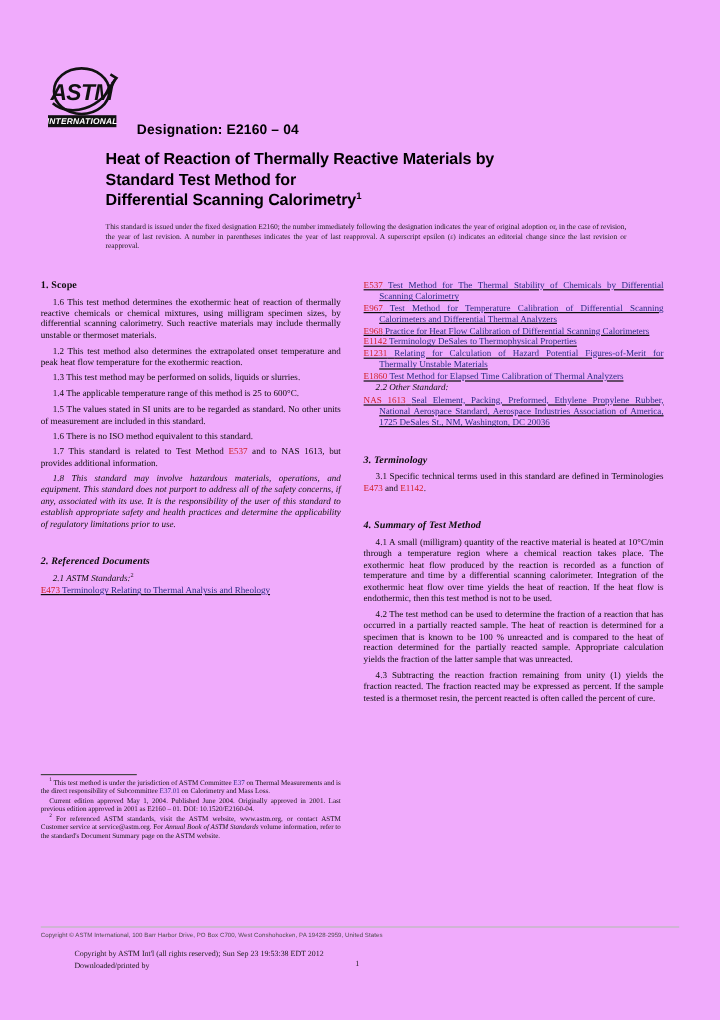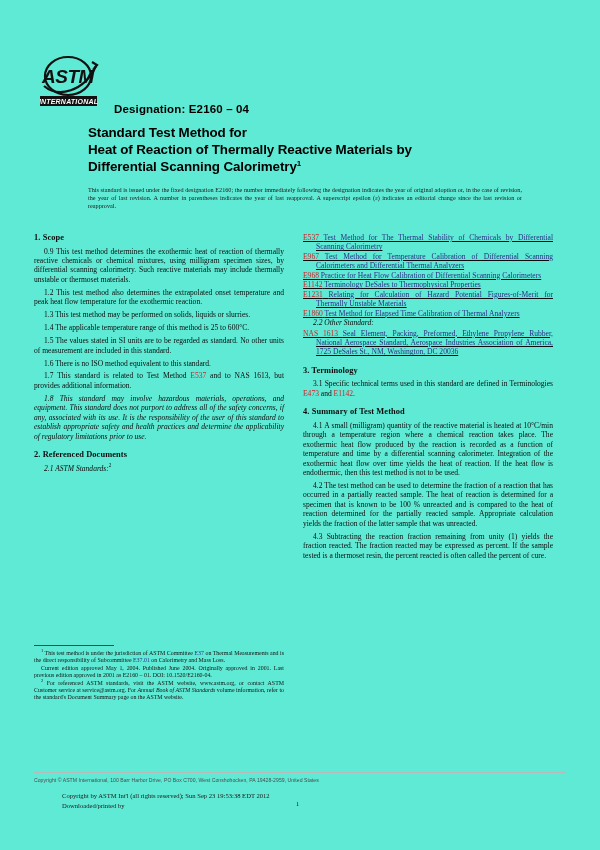--- a/index.html
+++ b/index.html
@@ -14,21 +14,21 @@
     font-family: "Liberation Serif", serif;
     color: #111111;
     overflow: hidden;
   }
 
   .page {
     position: absolute;
     left: 0; top: 0;
     width: 600px;
     height: 850px;
-    background: #5eead4;
+    background: #f0abfc;
   }
 
   
   .header {
     position: absolute;
     left: 40px;
     top: 52px;
     width: 500px;
     height: 60px;
   }
@@ -98,21 +98,21 @@
 
   h2.sec {
     font-family: "Liberation Serif", serif;
     font-weight: bold;
     font-size: 8.4px;
     line-height: 10px;
     margin: 0 0 3.5px 0;
     text-align: left;
     letter-spacing: 0.1px;
   }
-  h2.sec.spaced { margin-top: 9px; }
+  h2.sec.spaced { margin-top: 22px; font-style: italic; }
 
   p.para {
     margin: 0 0 3.5px 0;
     text-indent: 10px;
     text-align: justify;
   }
   p.para.italic { font-style: italic; }
 
   .subhead {
     text-indent: 10px;
@@ -212,46 +212,47 @@
           <text x="28" y="31" font-family="Liberation Sans, sans-serif" font-size="19" font-weight="bold" font-style="italic" fill="#111" text-anchor="middle" letter-spacing="-0.5">ASTM</text>
           <rect x="0" y="44" width="57" height="10" fill="#111"></rect>
           <text x="28.5" y="51.7" font-family="Liberation Sans, sans-serif" font-size="7" font-weight="bold" font-style="italic" fill="#fff" text-anchor="middle" letter-spacing="0.2">INTERNATIONAL</text>
         </g>
       </svg>
     </div>
     <div class="designation">Designation: E2160 – 04</div>
   </div>
 
   <div class="title-block">
+    <div class="title-line">Heat of Reaction of Thermally Reactive Materials by</div>
     <div class="title-line">Standard Test Method for</div>
-    <div class="title-line">Heat of Reaction of Thermally Reactive Materials by</div>
     <div class="title-line"><span>Differential Scanning Calorimetry</span><sup>1</sup></div>
   </div>
 
   <div class="issued-note">This standard is issued under the fixed designation E2160; the number immediately following the designation indicates the year of original adoption or, in the case of revision, the year of last revision. A number in parentheses indicates the year of last reapproval. A superscript epsilon (ε) indicates an editorial change since the last revision or reapproval.</div>
 
   <div class="col col-left">
 
     <h2 class="sec">1. Scope</h2>
 
-    <p class="para">0.9 This test method determines the exothermic heat of reaction of thermally reactive chemicals or chemical mixtures, using milligram specimen sizes, by differential scanning calorimetry. Such reactive materials may include thermally unstable or thermoset materials.</p>
+    <p class="para">1.6 This test method determines the exothermic heat of reaction of thermally reactive chemicals or chemical mixtures, using milligram specimen sizes, by differential scanning calorimetry. Such reactive materials may include thermally unstable or thermoset materials.</p>
     <p class="para">1.2 This test method also determines the extrapolated onset temperature and peak heat flow temperature for the exothermic reaction.</p>
     <p class="para">1.3 This test method may be performed on solids, liquids or slurries.</p>
     <p class="para">1.4 The applicable temperature range of this method is 25 to 600°C.</p>
     <p class="para">1.5 The values stated in SI units are to be regarded as standard. No other units of measurement are included in this standard.</p>
     <p class="para">1.6 There is no ISO method equivalent to this standard.</p>
 
     <p class="para"><span>1.7 This standard is related to Test Method </span><span class="lnk">E537</span><span> and to NAS 1613, but provides additional information.</span></p>
 
     <p class="para italic">1.8 This standard may involve hazardous materials, operations, and equipment. This standard does not purport to address all of the safety concerns, if any, associated with its use. It is the responsibility of the user of this standard to establish appropriate safety and health practices and determine the applicability of regulatory limitations prior to use.</p>
 
     <h2 class="sec spaced">2. Referenced Documents</h2>
 
     <p class="subhead"><span>2.1 ASTM Standards:</span><sup>2</sup></p>
 
+    <p class="refitem"><span class="refnum">E473</span> <span class="reftitle">Terminology Relating to Thermal Analysis and Rheology</span></p>
 
   </div>
 
   <div class="col col-right">
 
     <p class="refitem"><span class="refnum">E537</span> <span class="reftitle">Test Method for The Thermal Stability of Chemicals by Differential Scanning Calorimetry</span></p>
     <p class="refitem"><span class="refnum">E967</span> <span class="reftitle">Test Method for Temperature Calibration of Differential Scanning Calorimeters and Differential Thermal Analyzers</span></p>
     <p class="refitem"><span class="refnum">E968</span> <span class="reftitle">Practice for Heat Flow Calibration of Differential Scanning Calorimeters</span></p>
     <p class="refitem"><span class="refnum">E1142</span> <span class="reftitle">Terminology DeSales to Thermophysical Properties</span></p>
     <p class="refitem"><span class="refnum">E1231</span> <span class="reftitle">Relating for Calculation of Hazard Potential Figures-of-Merit for Thermally Unstable Materials</span></p>

